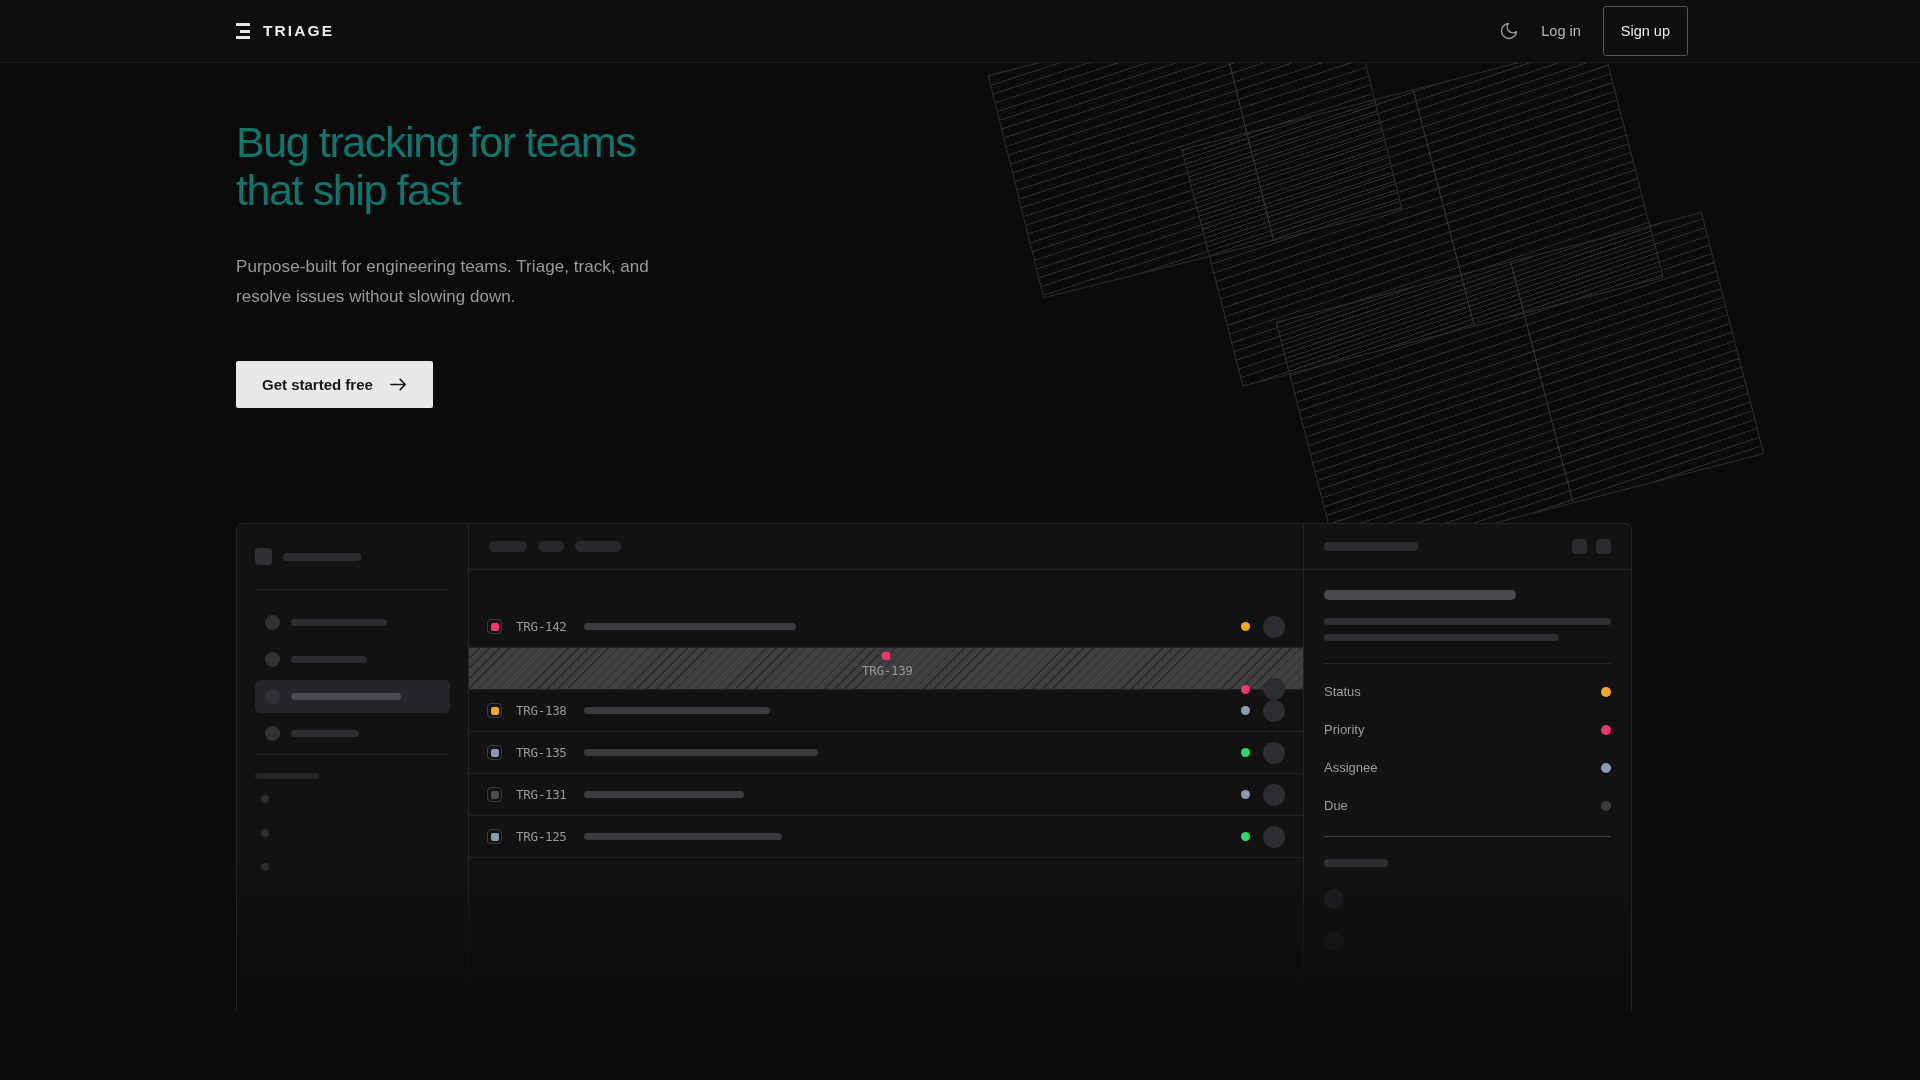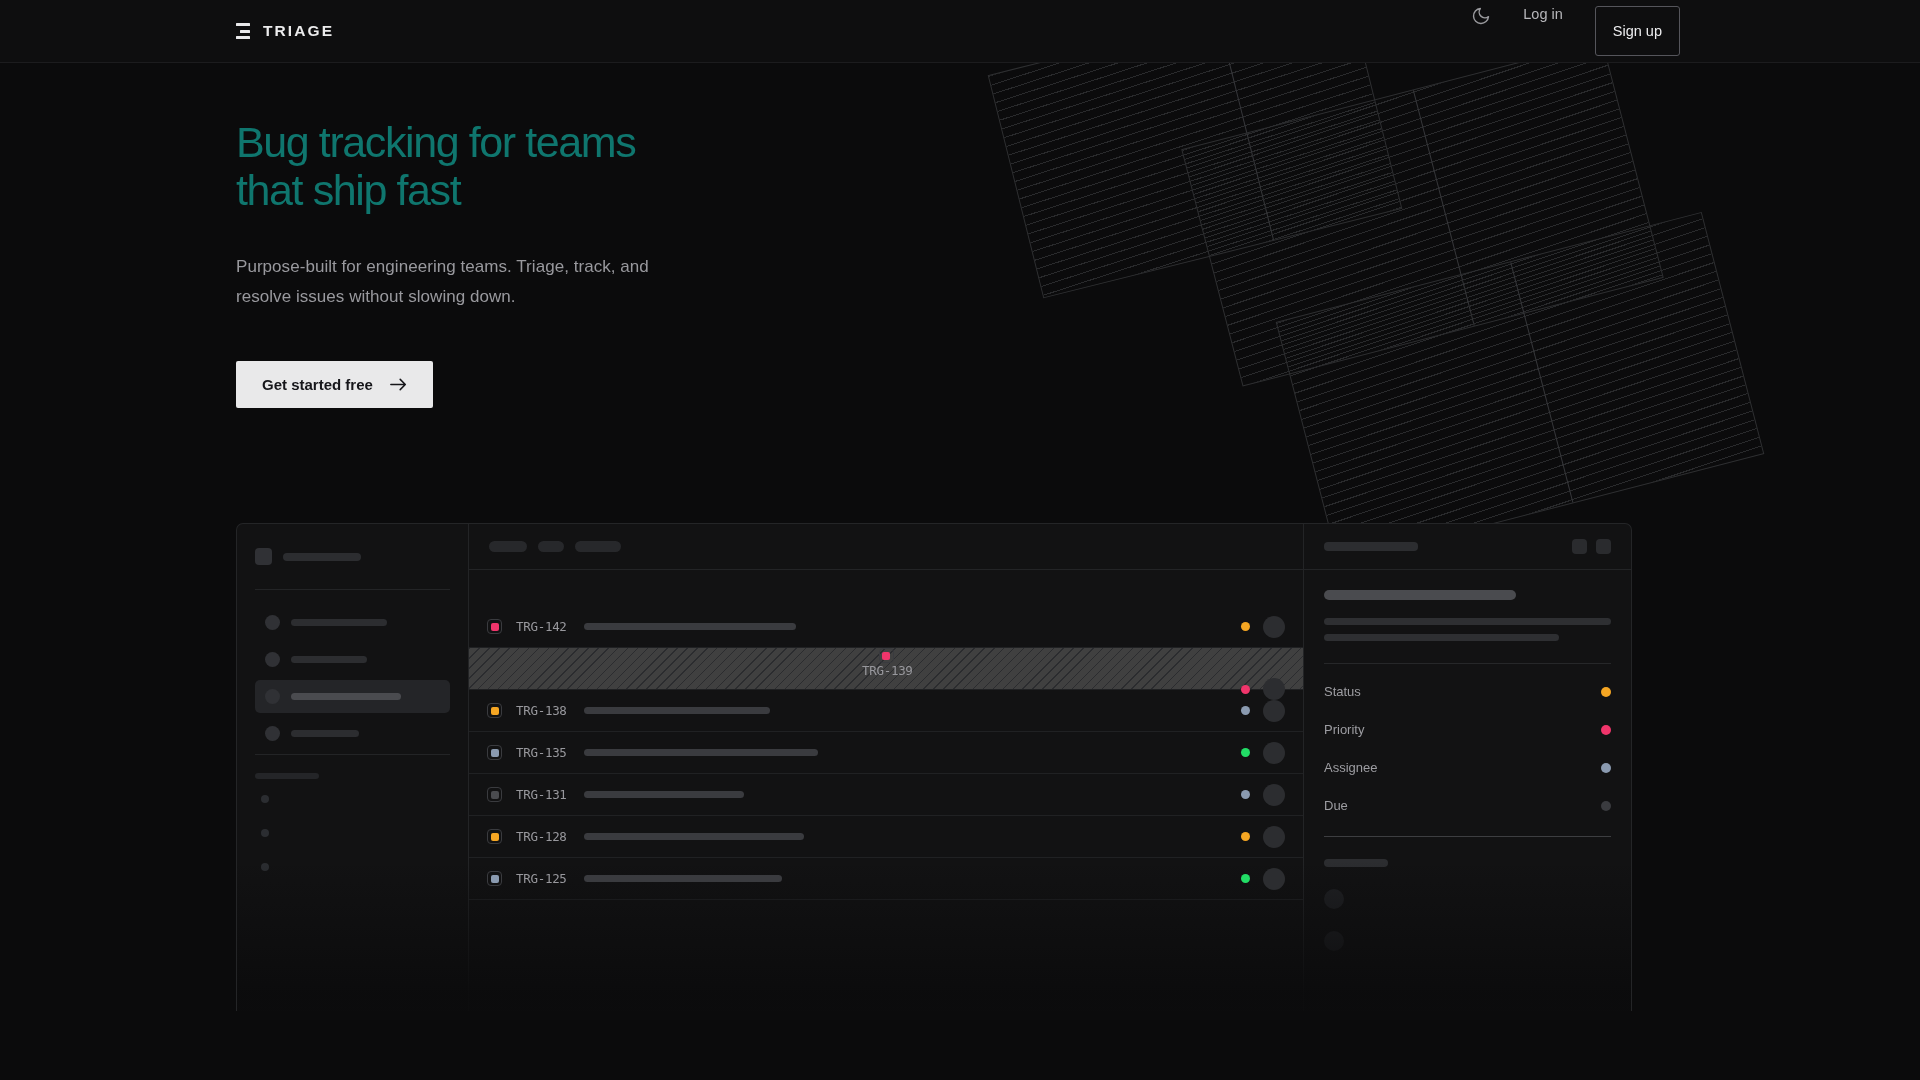--- a/index.html
+++ b/index.html
@@ -19,21 +19,21 @@
     z-index:40;
   }
   .brand{ position:absolute; left:236px; display:flex; align-items:center; gap:13px; }
   .brand-mark{ width:14px; height:16px; display:flex; flex-direction:column; justify-content:space-between; }
   .brand-mark i{ display:block; height:3px; background:#e8e8ea; border-radius:.5px; }
   .brand-mark i:nth-child(1){ width:14px; }
   .brand-mark i:nth-child(2){ width:10px; margin-left:4px; }
   .brand-mark i:nth-child(3){ width:14px; }
   .brand-name{ color:#ececed; font-size:15.5px; font-weight:700; letter-spacing:2.1px; }
 
-  .header-right{ position:absolute; right:240px; display:flex; align-items:flex-start; gap:32px; }
+  .header-right{ position:absolute; right:232px; display:flex; align-items:center; gap:22px; }
   .moon-icon{ width:20px; height:20px; color:#9a9a9e; display:block; }
   .login-link{ color:#b6b6ba; font-size:14.5px; }
   .signup-btn{
     border:1px solid #55555b; background:transparent; color:#ededef;
     font-size:14.5px; padding:16px 17px; border-radius:3px;
     font-family:inherit; cursor:pointer;
   }
 
   
   .decor{ position:absolute; top:63px; left:0; width:1920px; height:1017px; overflow:hidden; z-index:0; pointer-events:none; }
@@ -268,31 +268,20 @@
           </span>
         </div>
         <div class="row">
           <span class="prio">
             <i style="background:#4a4b4f"></i>
           </span>
           <span class="row-id">TRG-131</span>
           <span class="row-title" style="width:160px"></span>
           <span class="row-end">
             <span class="status-dot" style="background:#8a9ab0"></span>
-            <span class="av"></span>
-          </span>
-        </div>
-        <div class="row">
-          <span class="prio">
-            <i style="background:#f5a623"></i>
-          </span>
-          <span class="row-id">TRG-128</span>
-          <span class="row-title" style="width:220px"></span>
-          <span class="row-end">
-            <span class="status-dot" style="background:#f5a623"></span>
             <span class="av"></span>
           </span>
         </div>
         <div class="row">
           <span class="prio">
             <i style="background:#8a9ab0"></i>
           </span>
           <span class="row-id">TRG-125</span>
           <span class="row-title" style="width:198px"></span>
           <span class="row-end">

